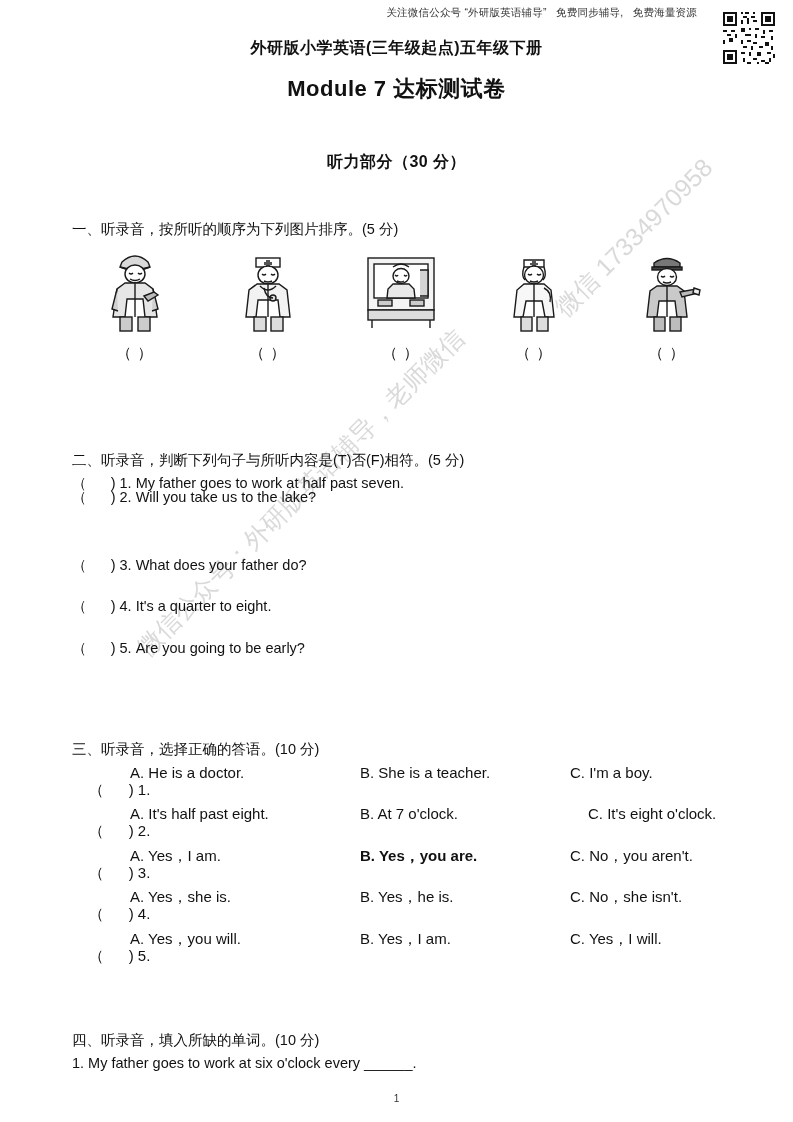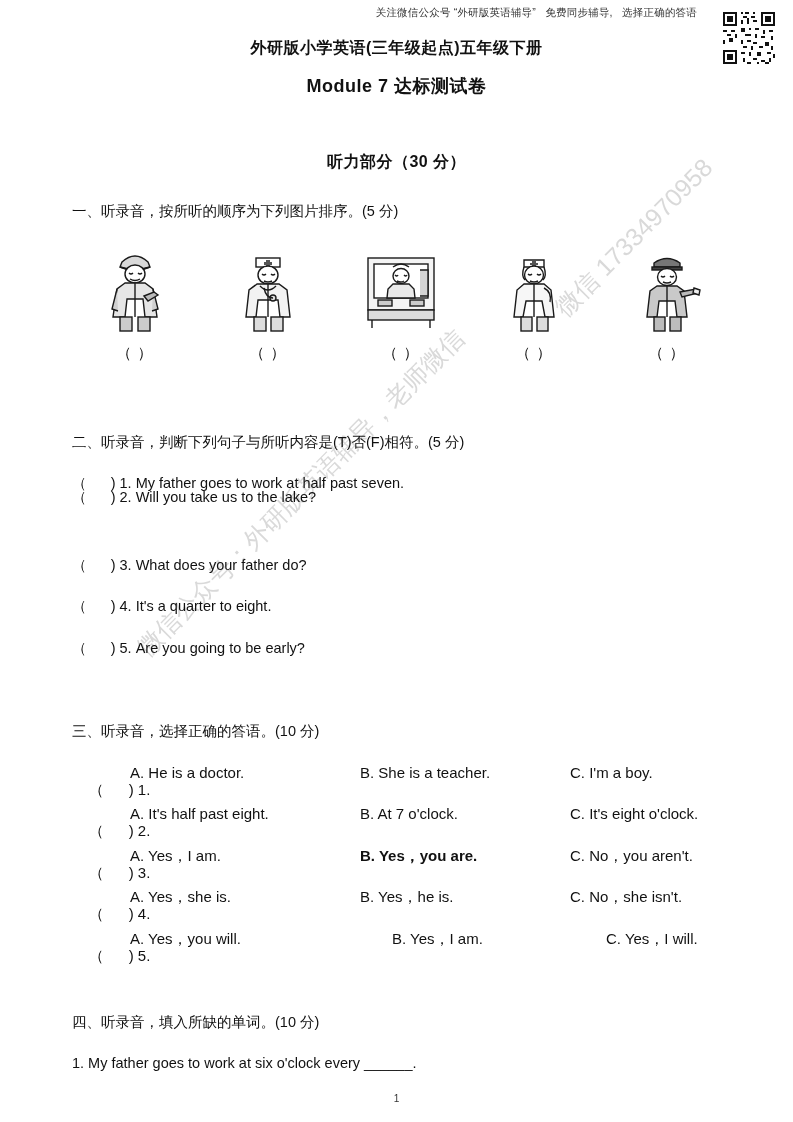--- a/index.html
+++ b/index.html
@@ -65,21 +65,21 @@
     font-size: 16px;
     font-weight: bold;
     letter-spacing: 0.5px;
   }
   .title-sub {
     position: absolute;
     top: 74px;
     left: 0;
     width: 793px;
     text-align: center;
-    font-size: 18px;
+    font-size: 22px;
     font-weight: bold;
     letter-spacing: 0.5px;
   }
   .section-title {
     position: absolute;
     top: 152px;
     left: 0;
     width: 793px;
     text-align: center;
     font-size: 16px;
@@ -87,20 +87,21 @@
     letter-spacing: 0.5px;
   }
 
   
   .q-head {
     position: absolute;
     left: 72px;
     font-size: 14.5px;
     color: #111;
     white-space: nowrap;
+    margin-top: 18px;
   }
   .q-line {
     position: absolute;
     left: 72px;
     font-size: 14.5px;
     color: #111;
     white-space: pre;
   }
 
   
@@ -180,21 +181,21 @@
 </head>
 <body>
 
 <div class="page">
 
   <div class="promo-bar">
     <span class="p1">关注微信公众号 “外研版英语辅导”</span>
     <span>&nbsp;</span>
     <span class="p2">免费同步辅导,</span>
     <span>&nbsp;</span>
-    <span class="p3">选择正确的答语</span>
+    <span class="p3">免费海量资源</span>
   </div>
 
   <div class="qr">
     <svg width="56" height="56" viewBox="0 0 28 28" shape-rendering="crispEdges">
       <rect x="0" y="0" width="28" height="28" fill="#ffffff"></rect>
       <g fill="#111111">
         <rect x="1" y="1" width="7" height="1"></rect>
           <rect x="1" y="7" width="7" height="1"></rect>
         <rect x="1" y="1" width="1" height="7"></rect>
           <rect x="7" y="1" width="1" height="7"></rect>
@@ -383,40 +384,40 @@
   </div>
   <div class="choice-row" style="top:764px; left:130px;">A. He is a doctor.</div>
   <div class="choice-row" style="top:764px; left:360px;">B. She is a teacher.</div>
   <div class="choice-row" style="top:764px; left:570px;">C. I'm a boy.</div>
 
   <div class="choice-row" style="top:805px;">
     <span>（      ) 2.</span>
   </div>
   <div class="choice-row" style="top:805px; left:130px;">A. It's half past eight.</div>
   <div class="choice-row" style="top:805px; left:360px;">B. At 7 o'clock.</div>
-  <div class="choice-row" style="top:805px; left:570px;">C. It's eight o'clock.</div>
+  <div class="choice-row" style="top:805px; left:588px;">C. It's eight o'clock.</div>
 
   <div class="choice-row" style="top:847px;">
     <span>（      ) 3.</span>
   </div>
   <div class="choice-row" style="top:847px; left:130px;">A. Yes，I am.</div>
   <div class="choice-row" style="top:847px; left:360px;font-weight:bold;">B. Yes，you are.</div>
   <div class="choice-row" style="top:847px; left:570px;">C. No，you aren't.</div>
 
   <div class="choice-row" style="top:888px;">
     <span>（      ) 4.</span>
   </div>
   <div class="choice-row" style="top:888px; left:130px;">A. Yes，she is.</div>
   <div class="choice-row" style="top:888px; left:360px;">B. Yes，he is.</div>
   <div class="choice-row" style="top:888px; left:570px;">C. No，she isn't.</div>
 
   <div class="choice-row" style="top:930px;">
     <span>（      ) 5.</span>
   </div>
   <div class="choice-row" style="top:930px; left:130px;">A. Yes，you will.</div>
-  <div class="choice-row" style="top:930px; left:360px;margin-left:32px;">B. Yes，I am.</div>
-  <div class="choice-row" style="top:930px; left:570px;margin-left:36px;">C. Yes，I will.</div>
+  <div class="choice-row" style="top:930px; left:360px;">B. Yes，I am.</div>
+  <div class="choice-row" style="top:930px; left:570px;">C. Yes，I will.</div>
 
   <div class="q-head" style="top:1013px;">四、听录音，填入所缺的单词。(10 分)</div>
   <div class="q-line" style="top:1055px;">1. My father goes to work at six o'clock every ______.</div>
 
   <div class="page-number">1</div>
 </div>
 
 </body></html>

